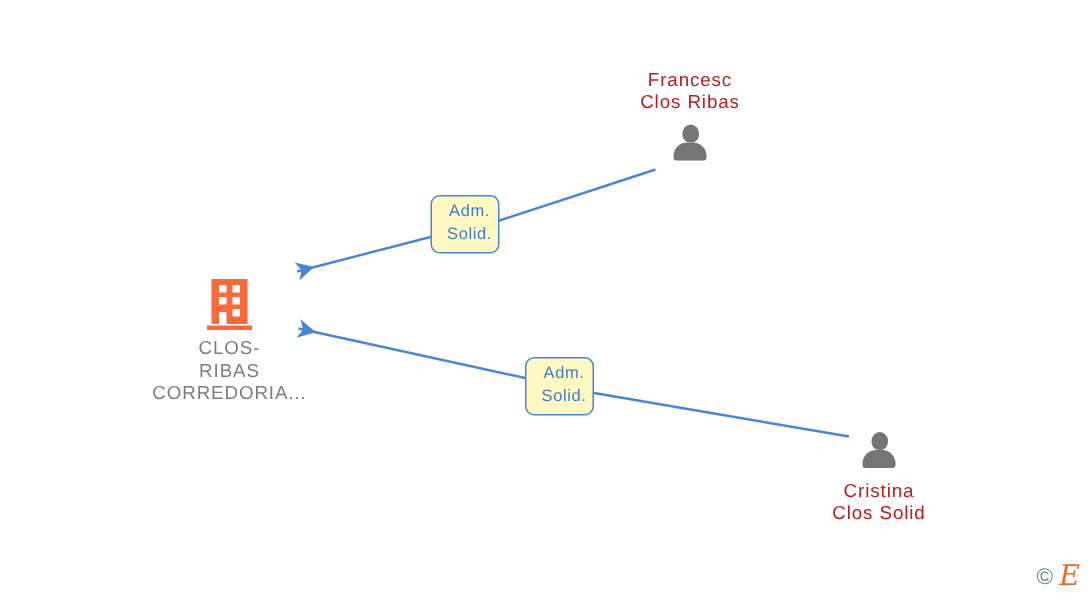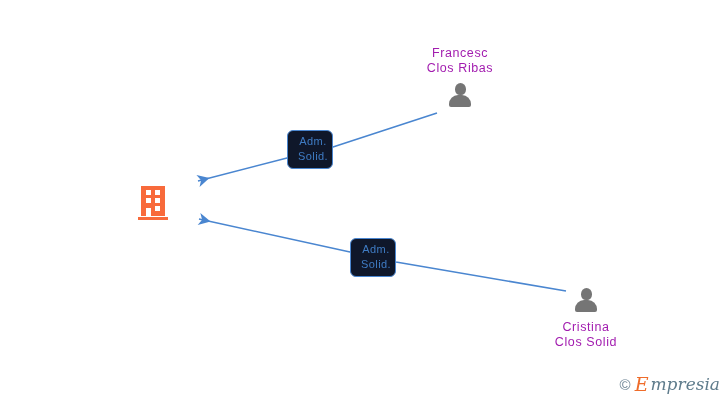--- a/index.html
+++ b/index.html
@@ -30,21 +30,21 @@
     position: absolute;
     display: flex;
     flex-direction: column;
     align-items: center;
     width: 140px;
     z-index: 3;
   }
   .node-label {
     font-size: 12.5px;
     line-height: 15px;
-    color: #a21caf;
+    color: #b91c1c;
     text-align: center;
     letter-spacing: 0.6px;
     white-space: pre-line;
   }
   .node-company .node-label {
     color: #7e7e7e;
   }
 
   
   .person-icon {
@@ -106,21 +106,21 @@
     width: 5px;
     height: 8px;
     background: #ffffff;
   }
 
   
   .edge-chip {
     position: absolute;
     border: 1px solid #4a86d0;
     border-radius: 6px;
-    background: #0f172a;
+    background: #fef9c3;
     color: #3f7cc4;
     font-size: 11px;
     line-height: 15px;
     text-align: center;
     padding: 3px 0 4px 6px;
     letter-spacing: 0.4px;
     z-index: 4;
     white-space: pre-line;
     box-sizing: border-box;
   }
@@ -191,30 +191,32 @@
     <div class="building-icon">
       <div class="tower"></div>
       <div class="base"></div>
       <div class="win" style="left:8px;  top:4px;"></div>
       <div class="win" style="left:17px; top:4px;"></div>
       <div class="win" style="left:8px;  top:12px;"></div>
       <div class="win" style="left:17px; top:12px;"></div>
       <div class="win" style="left:17px; top:20px;"></div>
       <div class="door"></div>
     </div>
+    <div class="node-label" style="margin-top:5px;">CLOS-
+RIBAS
+CORREDORIA...</div>
   </div>
 
   <div class="node node-person" style="left:516px; top:287px;">
     <div class="person-icon">
       <div class="head"></div>
       <div class="body"></div>
     </div>
     <div class="node-label" style="margin-top:7px;">Cristina
 Clos Solid</div>
   </div>
 
   <div id="watermark">
     <span class="copy">©</span>
     <span class="brand-e">E</span>
-    <span class="brand-rest">mpresia</span>
   </div>
 
 </div>
 
 </body></html>

